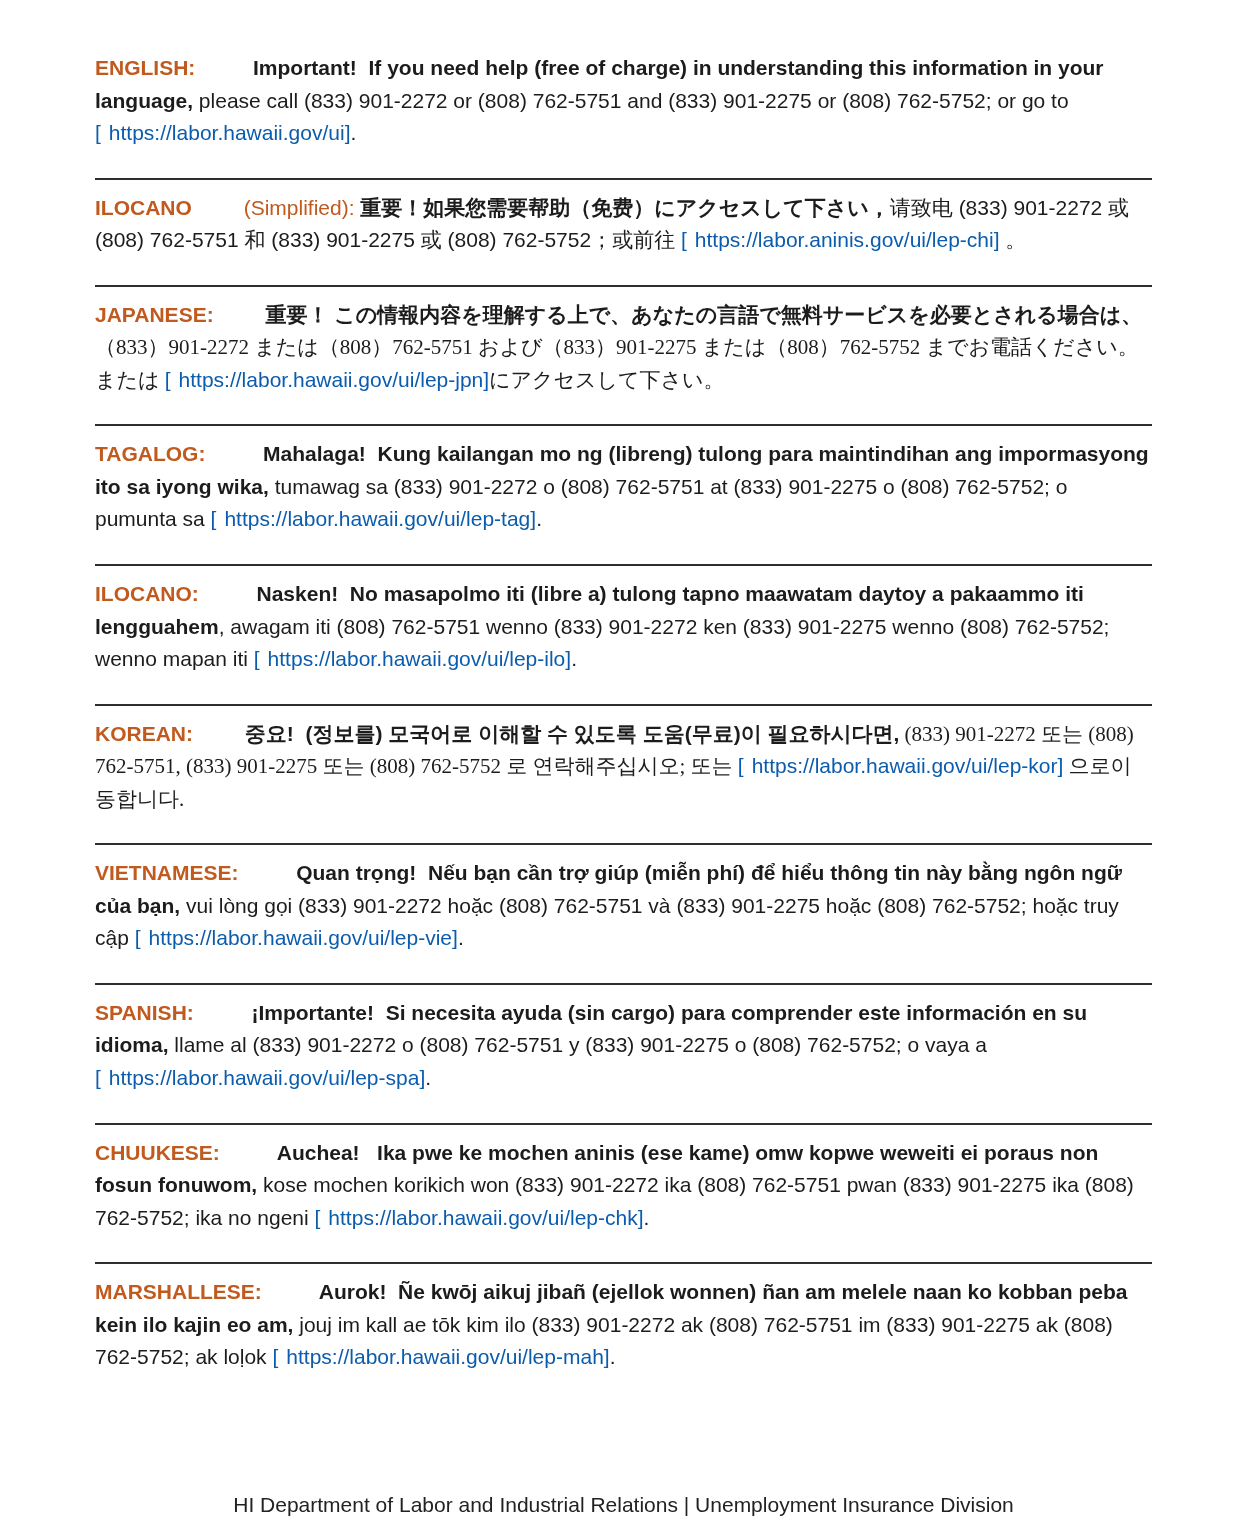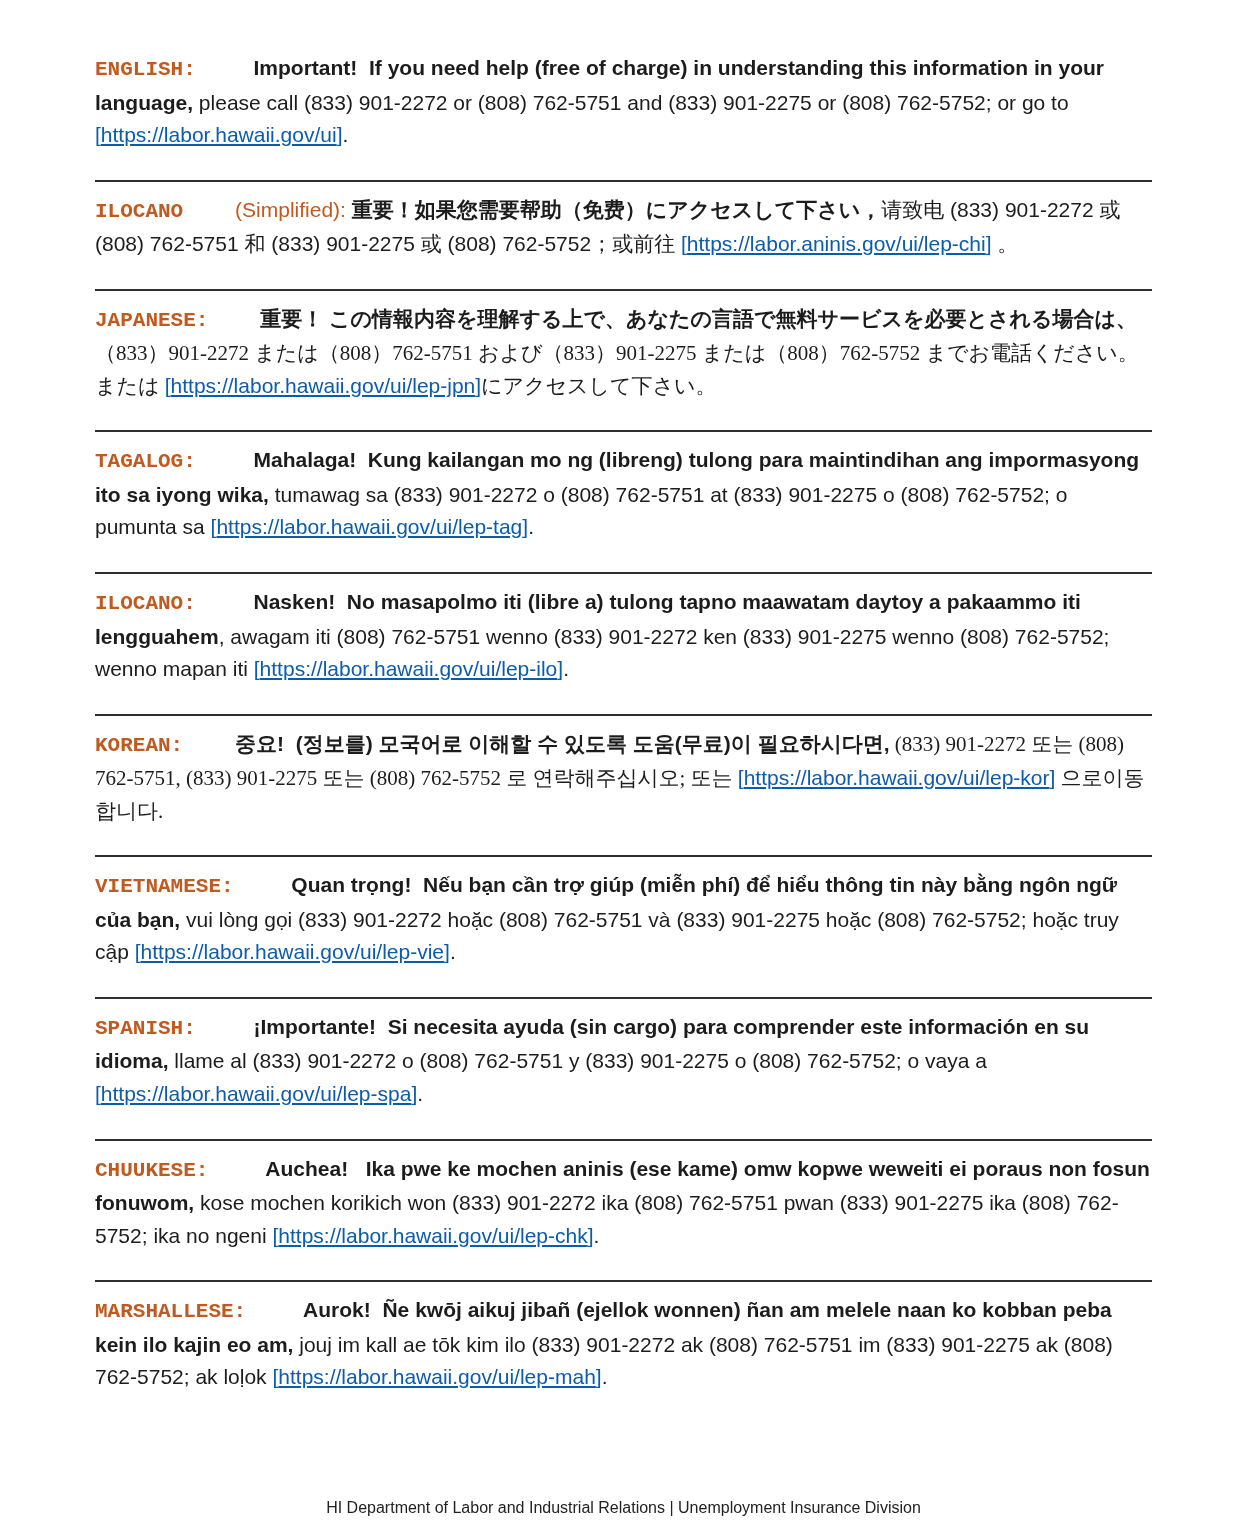--- a/index.html
+++ b/index.html
@@ -14,28 +14,28 @@
     font-family:"Liberation Sans",sans-serif;
     color:var(--body-text);
   }
   .page{
     box-sizing:border-box;width:100%;height:100%;
     padding:52px 90px 0 95px;
     display:flex;flex-direction:column;
   }
   .para{margin:0;font-size:21px;line-height:1.55;}
   .para span{white-space:pre-wrap;}
-  .label{color:var(--label-orange);font-weight:bold;font-family:Liberation Mono, monospace;}
+  .label{color:var(--label-orange);font-weight:bold;}
   .note{color:var(--label-orange);font-weight:normal;margin-left:46px;}
   .b{font-weight:bold;}
   .serif{font-family:"Liberation Serif","DejaVu Serif",serif;}
-  .link{color:var(--link-blue);text-decoration:underline;cursor:pointer;}
+  .link{color:var(--link-blue);cursor:pointer;margin-left:8px;}
   .bk{color:var(--link-blue);text-decoration:underline;}
   .divider{border-top:2px solid var(--divider);height:0;margin:28px 0 12px 0;}
-  .footer{margin-top:auto;padding-bottom:18px;text-align:center;font-size:16px;color:#222222;}
+  .footer{margin-top:auto;padding-bottom:18px;text-align:center;font-size:21px;color:#222222;}
 </style>
 </head>
 <body>
 
 <div class="page">
 
   <section class="sec">
       <p class="para"><span class="label">ENGLISH:</span><span class="note"></span><span class="b">  Important!  If you need help (free of charge) in understanding this information in your language,</span><span> please call (833) 901-2272 or (808) 762-5751 and (833) 901-2275 or (808) 762-5752; or go to </span><span class="bk">[</span><a class="link">https://labor.hawaii.gov/ui</a><span class="bk">]</span><span>.</span></p>
     </section>
 

